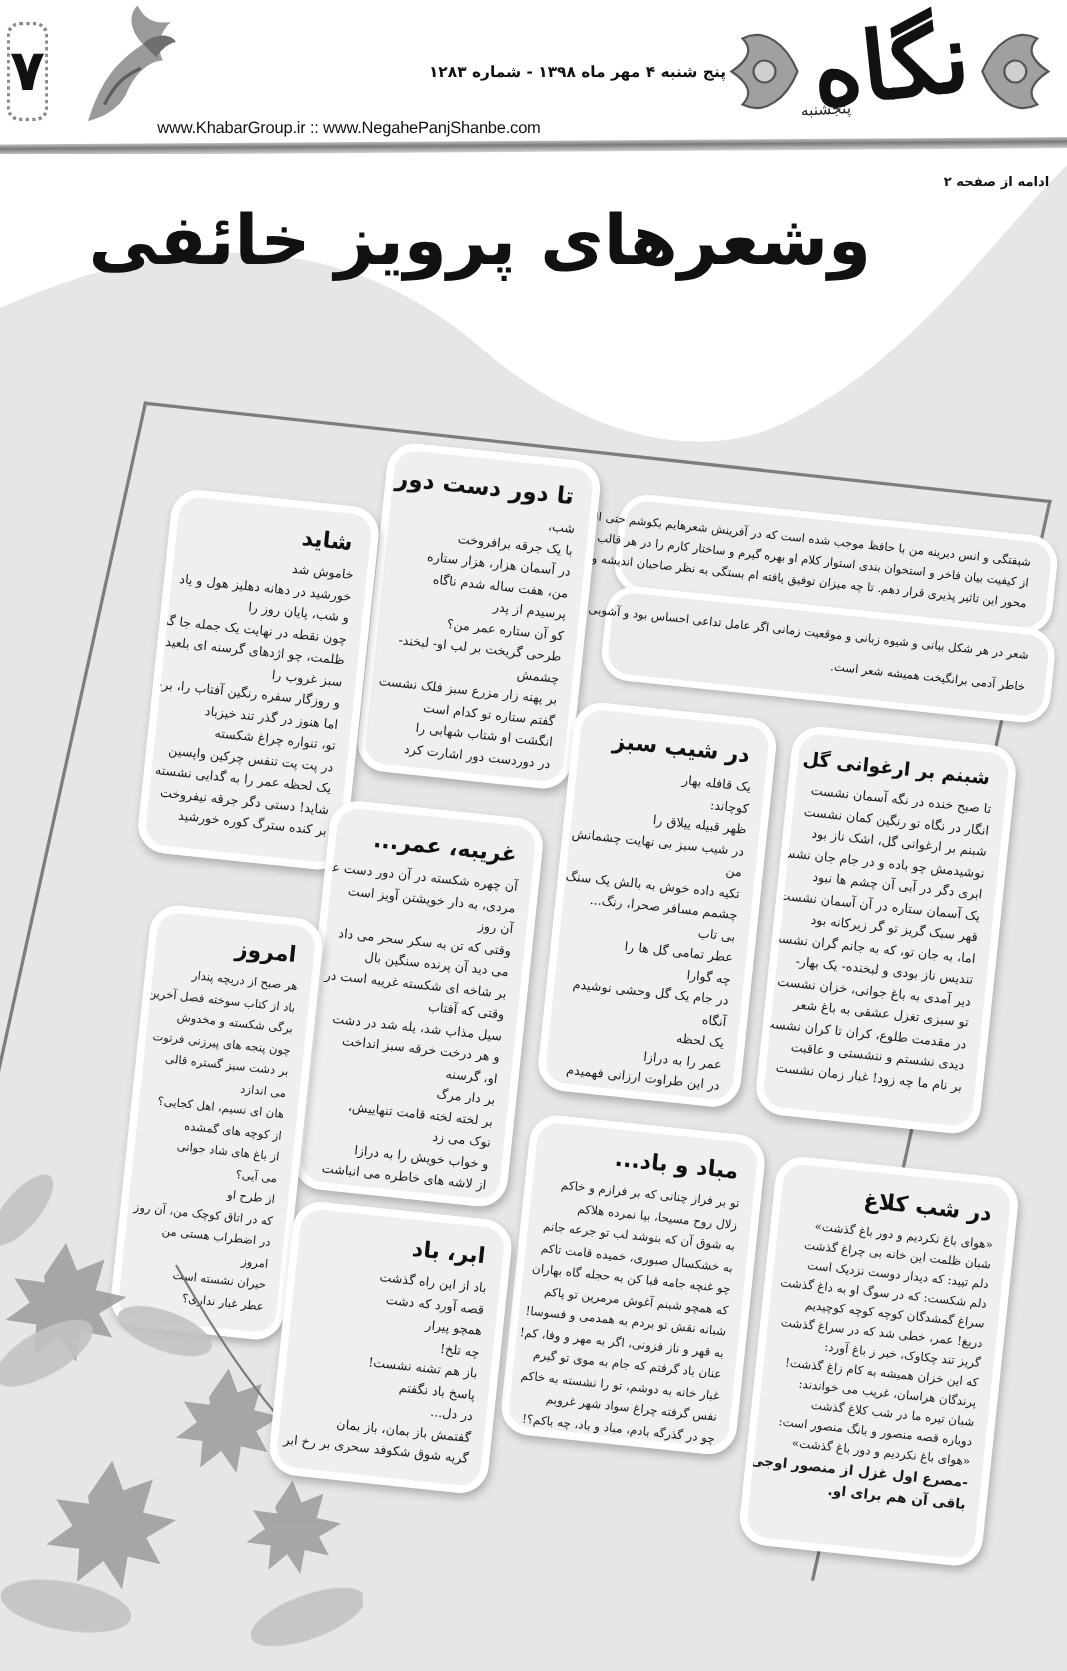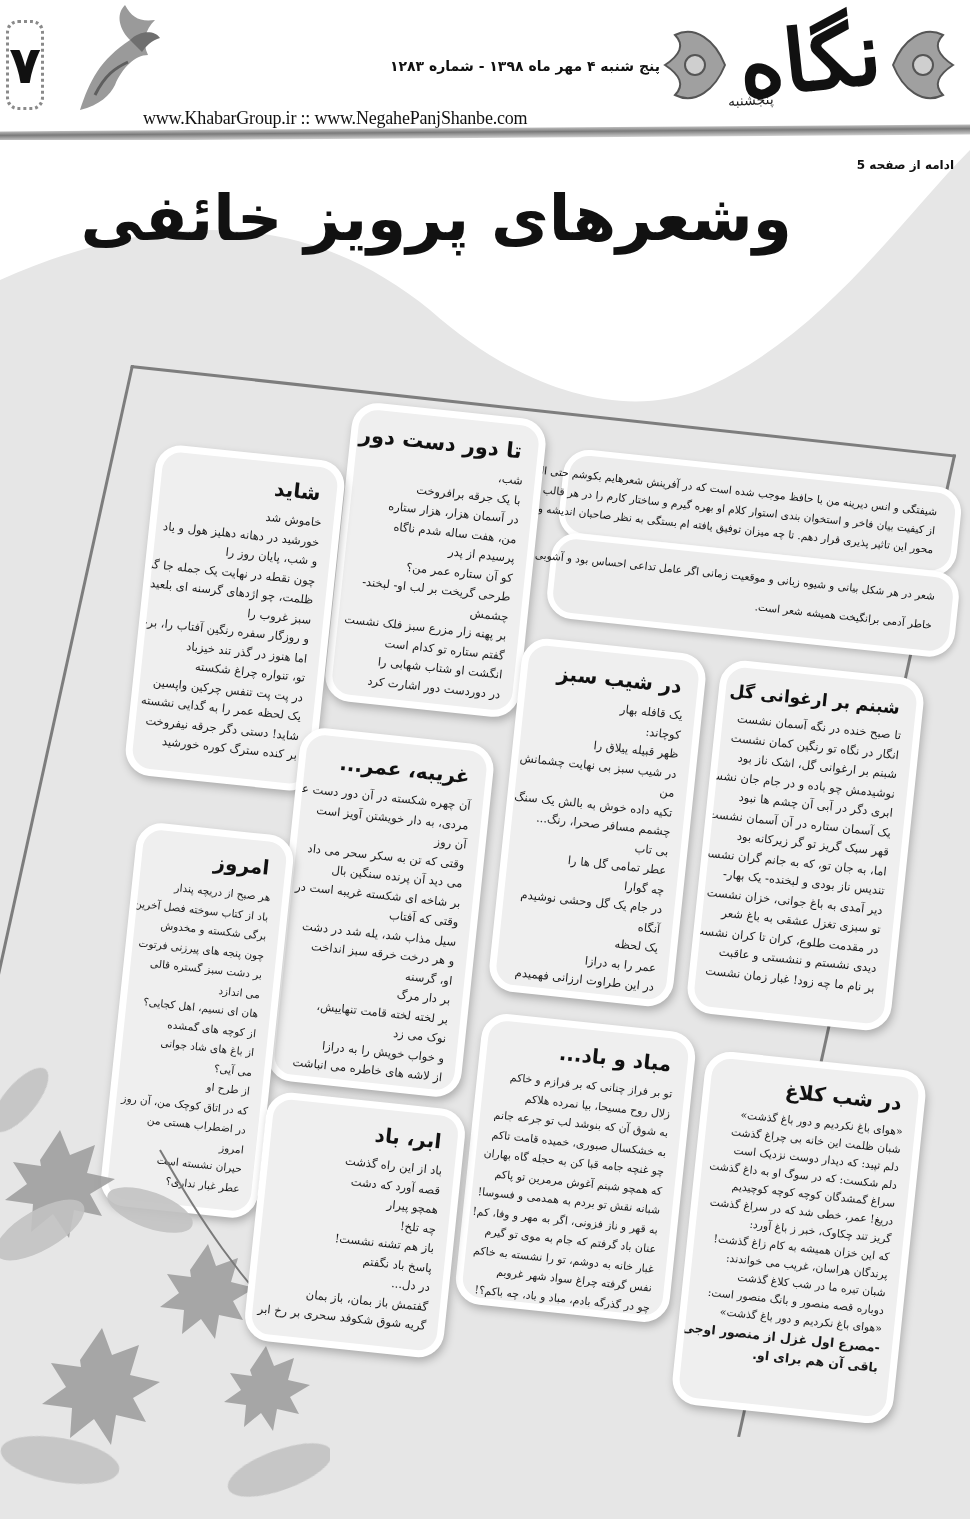--- a/index.html
+++ b/index.html
@@ -32,21 +32,21 @@
   .bird-ornament {
     position: absolute; left: 60px; top: 0; width: 110px; height: 120px;
   }
   .date-line {
     position: absolute; left: 440px; top: 58px; width: 220px;
     font-size: 14px; font-weight: bold; direction: rtl; text-align: right;
     white-space: nowrap;
   }
   .website-line {
     position: absolute; left: 143px; top: 108px;
-    font-family: Liberation Serif, serif; font-size: 18px; color: #111;
+    font-family: Liberation Sans, sans-serif; font-size: 15px; color: #111;
     white-space: nowrap; letter-spacing: -0.2px;
   }
   .logo-orn-left { position: absolute; left: 655px; top: 15px; width: 75px; height: 100px; }
   .logo-orn-right { position: absolute; left: 888px; top: 15px; width: 75px; height: 100px; }
   .logo-word {
     position: absolute; left: 730px; top: 0; width: 160px; height: 125px;
     font-family: "DejaVu Serif", serif; font-weight: bold; font-size: 86px;
     direction: rtl; text-align: center; line-height: 120px; color: #111;
     transform: rotate(-6deg);
   }
@@ -133,21 +133,21 @@
     <path d="M5 50 C15 25 35 10 55 20 C45 30 50 40 65 50 C50 60 45 70 55 80 C35 90 15 75 5 50Z" fill="#a0a0a0" stroke="#555" stroke-width="2"></path>
     <circle cx="35" cy="50" r="10" fill="#cfcfcf" stroke="#555" stroke-width="2"></circle>
   </svg>
   <div class="masthead-rule"></div>
 </header>
 
 <svg class="swoosh" viewBox="0 0 970 420" preserveAspectRatio="none">
   <path d="M0 0 L970 0 L970 10 C900 80 820 200 700 250 C620 280 520 250 430 170 C320 80 180 60 0 140 Z" fill="#ffffff"></path>
 </svg>
 
-<div class="continued">ادامه از صفحه 5</div>
+<div class="continued">ادامه از صفحه ۲</div>
 <h1 class="headline">
   <span class="line2">وشعرهای پرویز خائفی</span>
 </h1>
 
 <div class="frame"></div>
 
 <div class="intro-box" style="left:560px; top:468px; width:400px; height:90px; transform: rotate(6deg);">
   <div class="intro-line" style="font-size:10.5px;">شیفتگی و انس دیرینه من با حافظ موجب شده است که در آفرینش شعرهایم بکوشم حتی المقدور</div>
   <div class="intro-line" style="font-size:10.5px;">از کیفیت بیان فاخر و استخوان بندی استوار کلام او بهره گیرم و ساختار کارم را در هر قالب و بیانی در</div>
   <div class="intro-line" style="font-size:10.5px;">محور این تاثیر پذیری قرار دهم. تا چه میزان توفیق یافته ام بستگی به نظر صاحبان اندیشه و نظر دارد.</div>

